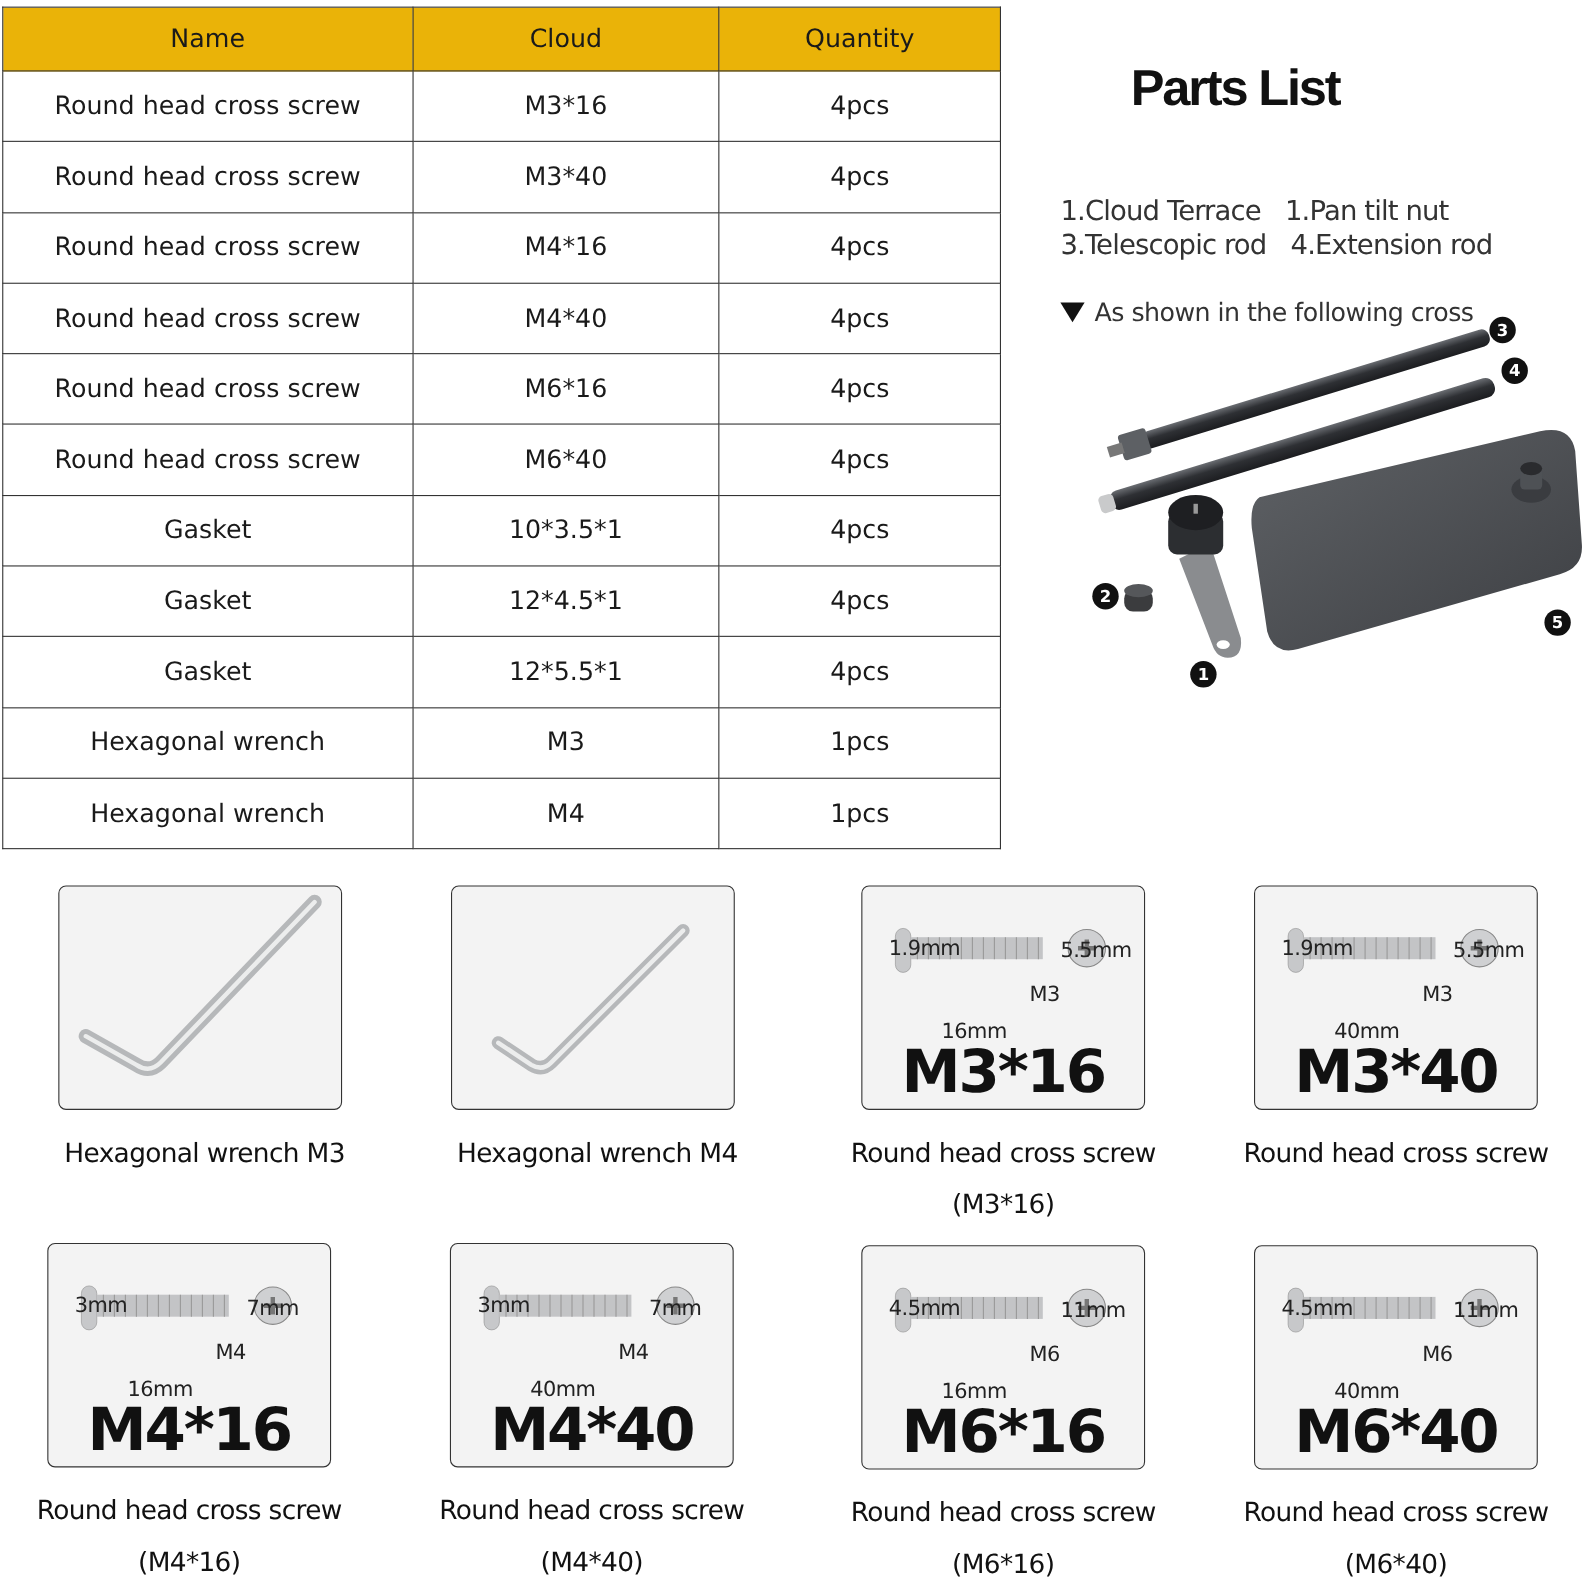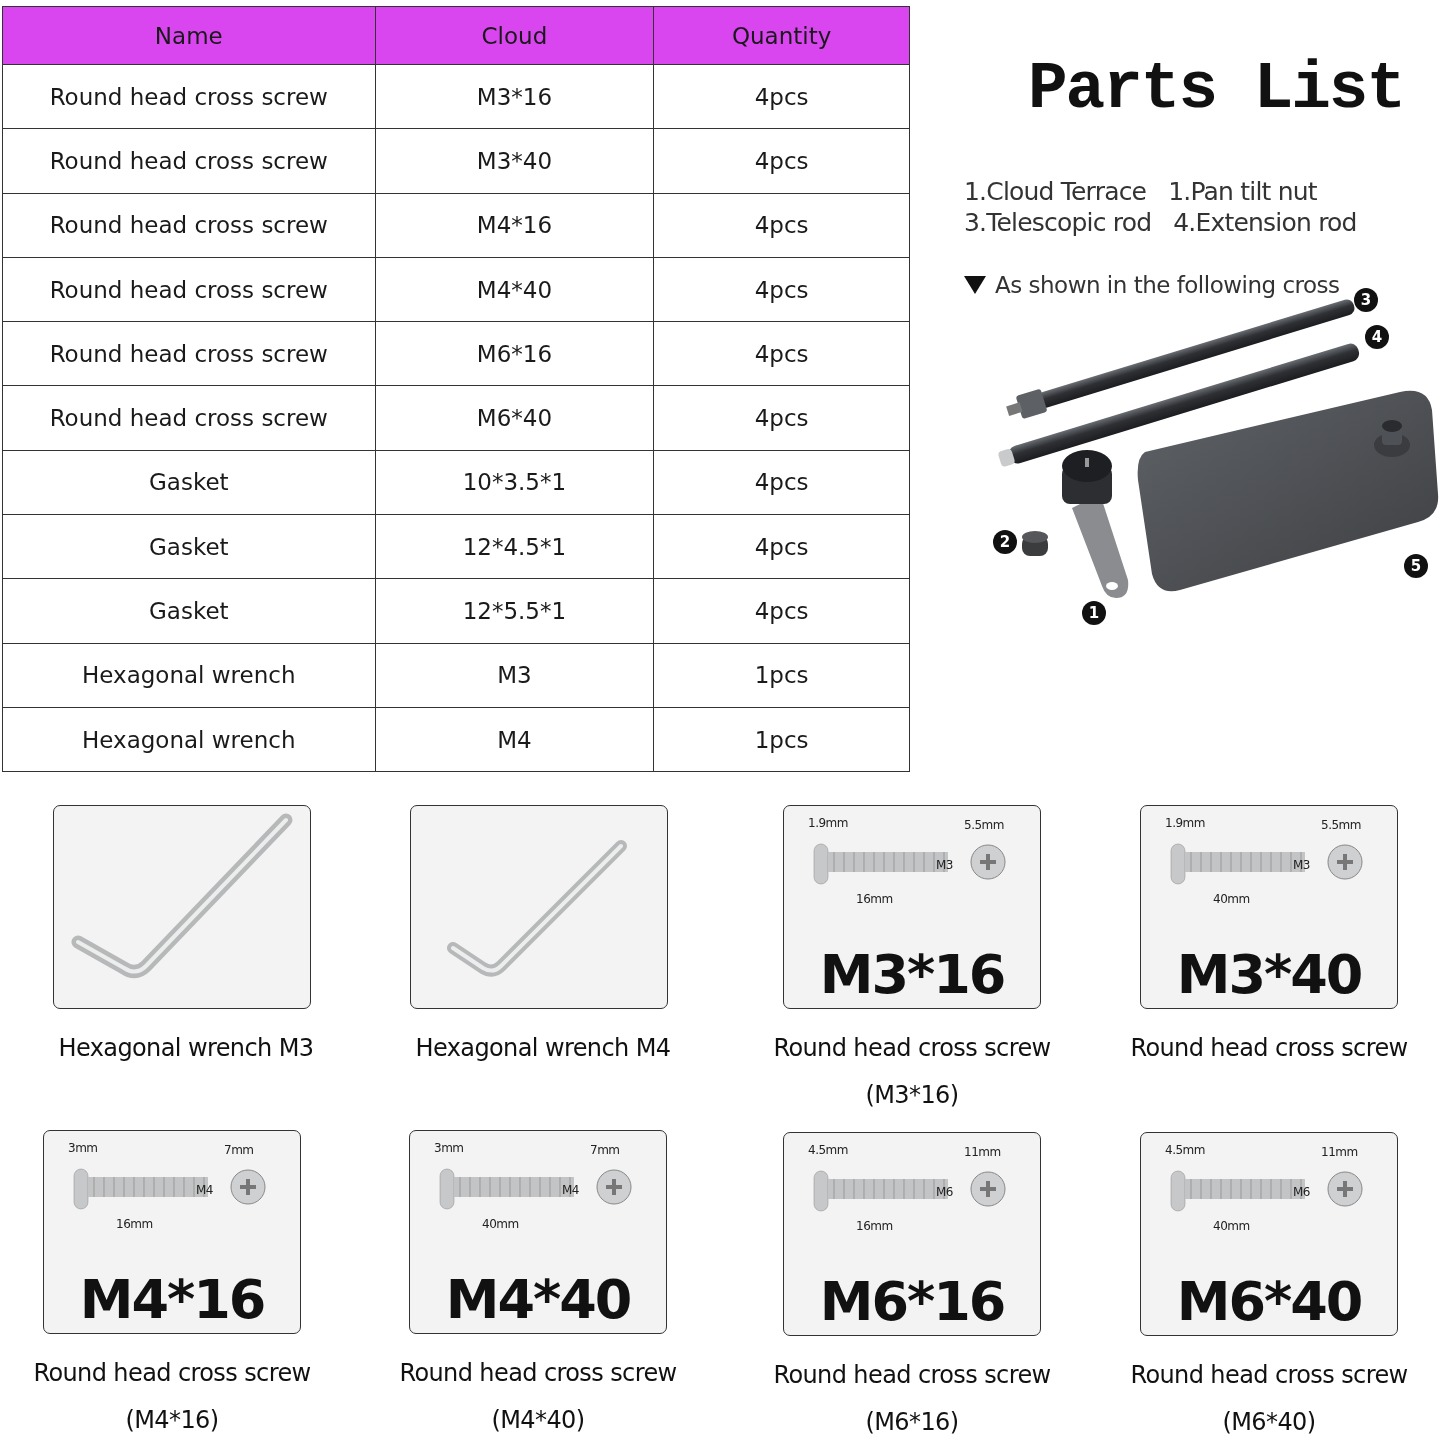--- a/index.html
+++ b/index.html
@@ -1,42 +1,42 @@
 <!DOCTYPE html>
 <html><head>
 <meta charset="utf-8">
 <style>
   * { box-sizing: border-box; margin: 0; padding: 0; }
   body { width: 1440px; height: 1440px; background: #ffffff; position: relative; overflow: hidden; font-family: "Liberation Sans", sans-serif; color: #111; }
 
   
   .parts-table { position: absolute; left: 2px; top: 6px; width: 908px; border-collapse: collapse; }
   .parts-table th, .parts-table td { border: 1.5px solid #333; text-align: center; font-family: "DejaVu Sans", sans-serif; font-size: 23px; color: #1a1a1a; font-weight: normal; }
-  .parts-table th { background: #d946ef; height: 58px; }
+  .parts-table th { background: #eab308; height: 58px; }
   .parts-table td { height: 64.3px; }
   .col-name { width: 373px; }
   .col-size { width: 279px; }
   .col-qty { width: 256px; }
 
   
-  .panel-title { position: absolute; left: 1028px; top: 52px; font-family: Liberation Mono, monospace; font-weight: bold; font-size: 66px; letter-spacing: -2px; color: #111; }
+  .panel-title { position: absolute; left: 1028px; top: 52px; font-family: Liberation Sans, sans-serif; font-weight: bold; font-size: 46px; letter-spacing: -2px; color: #111; }
   .legend { position: absolute; left: 964px; top: 176px; font-family: "DejaVu Sans", sans-serif; font-size: 25px; color: #333; line-height: 31px; letter-spacing: -0.8px; }
   .legend-row { white-space: nowrap; }
   .legend-row span { margin-right: 22px; }
   .note { position: absolute; left: 964px; top: 272px; font-family: "DejaVu Sans", sans-serif; font-size: 23px; color: #333; white-space: nowrap; letter-spacing: -0.5px; }
   .note .tri { display: inline-block; width: 0; height: 0; border-left: 11px solid transparent; border-right: 11px solid transparent; border-top: 18px solid #111; margin-right: 9px; vertical-align: -1px; }
 
   .illustration { position: absolute; left: 960px; top: 280px; width: 480px; height: 350px; }
   .badge { position: absolute; width: 24px; height: 24px; border-radius: 50%; background: #111; color: #fff; font-size: 15px; font-weight: bold; text-align: center; line-height: 24px; font-family: "DejaVu Sans", sans-serif; }
 
   
   .card { position: absolute; width: 258px; height: 204px; border: 1.5px solid #333; border-radius: 7px; background: #f3f3f3; overflow: hidden; }
   .caption { position: absolute; width: 340px; text-align: center; font-family: "DejaVu Sans", sans-serif; font-size: 24px; color: #111; line-height: 47px; letter-spacing: -0.6px; }
   .big-label { position: absolute; left: 0; width: 100%; text-align: center; bottom: 2px; font-family: "DejaVu Sans", sans-serif; font-weight: bold; font-size: 54px; letter-spacing: -2px; color: #111; }
-  .dim { position: absolute; font-size: 12px; font-family: "DejaVu Sans", sans-serif; color: #222; letter-spacing: -0.5px; }
+  .dim { position: absolute; font-size: 19px; font-family: "DejaVu Sans", sans-serif; color: #222; letter-spacing: -0.5px; margin-top: 35px; }
   .screw-svg { position: absolute; left: 20px; top: 16px; }
 </style>
 </head>
 <body>
 
 <table class="parts-table">
   <thead>
     <tr>
       <th class="col-name">Name</th>
       <th class="col-size">Cloud</th>

